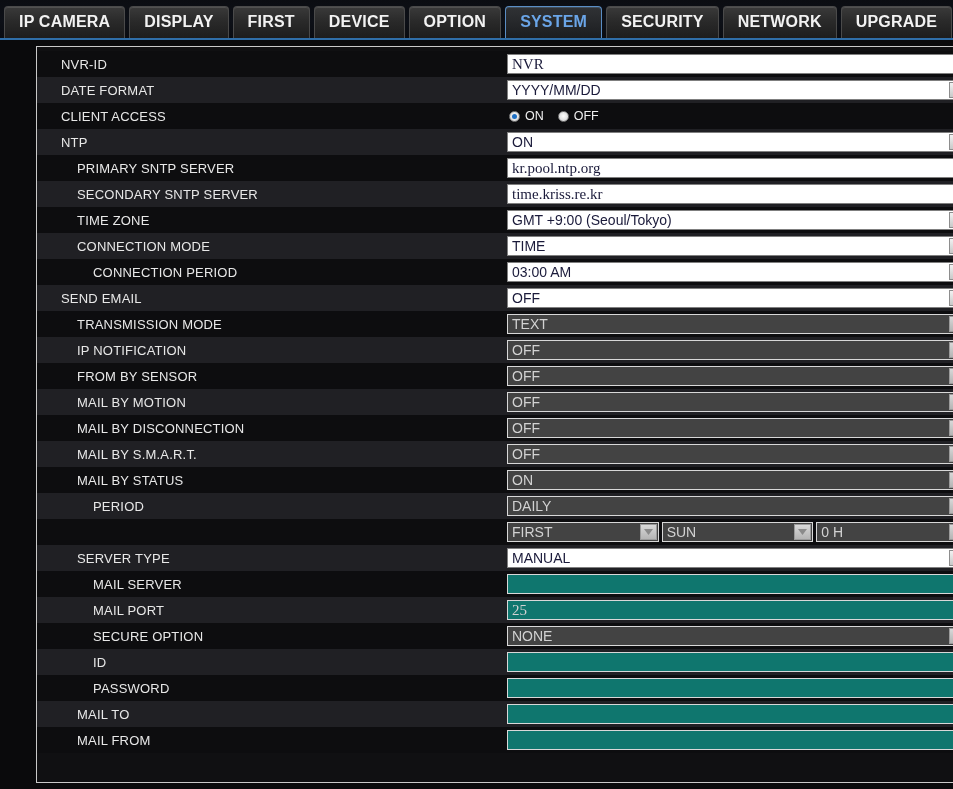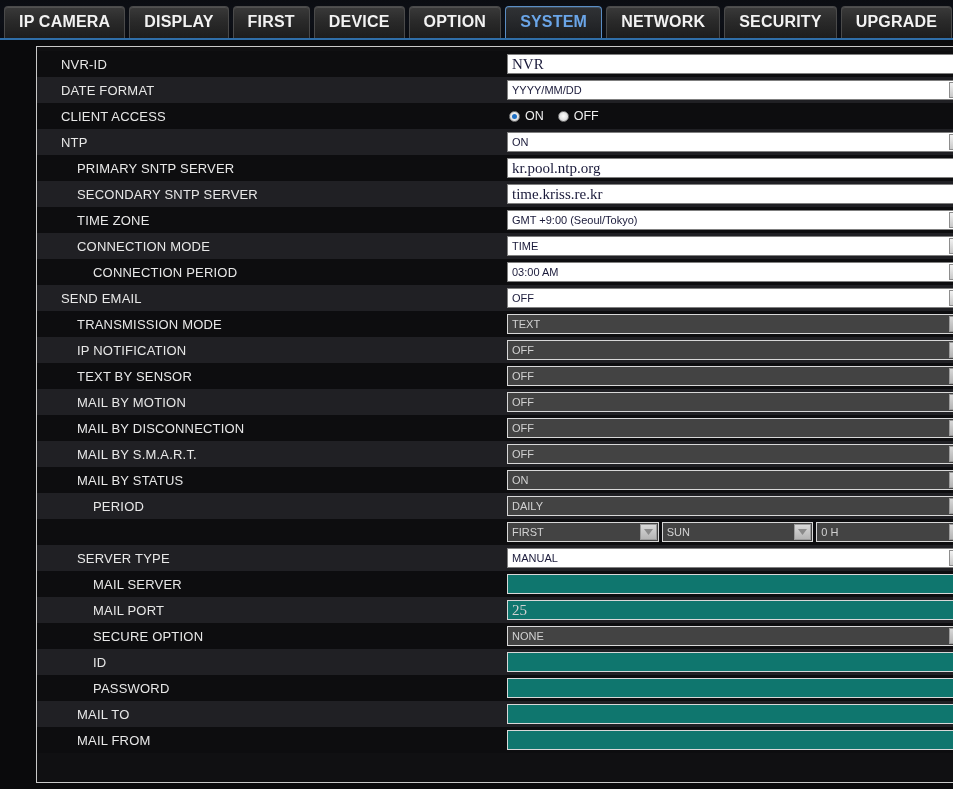--- a/index.html
+++ b/index.html
@@ -138,21 +138,21 @@
     box-sizing: border-box;
     background: #ffffff;
     border: 1px solid #7f7f7f;
     display: flex;
     align-items: center;
     cursor: pointer;
   }
   .sel .val {
     flex: 1 1 auto;
     color: #1a1a3a;
-    font-size: 11px;
+    font-size: 14px;
     line-height: 18px;
     padding: 0 4px;
     white-space: nowrap;
     overflow: hidden;
   }
   .sel .arrow {
     flex: 0 0 17px;
     width: 17px;
     height: 16px;
     margin-right: 1px;
@@ -205,22 +205,22 @@
 
 <div id="app">
 
   <div class="tabbar" id="tabbar">
       <div class="tab">IP CAMERA</div>
       <div class="tab">DISPLAY</div>
       <div class="tab">FIRST</div>
       <div class="tab">DEVICE</div>
       <div class="tab">OPTION</div>
       <div class="tab active">SYSTEM</div>
+      <div class="tab">SECURITY</div>
       <div class="tab">NETWORK</div>
-      <div class="tab">SECURITY</div>
       <div class="tab">UPGRADE</div>
       <div class="tab">INFORMATION</div>
     </div>
 
   <div class="frame">
     <div class="rows" id="rows">
         <div class="row alt">
           <div class="label">NVR-ID</div>
           <div class="ctrl">
             <input type="text" class="txt" value="NVR" style="">
@@ -351,21 +351,21 @@
               <span class="val">OFF</span>
               <span class="arrow">
                 <svg width="9" height="6" viewBox="0 0 9 6">
                   <polygon class="tri" points="0,0 9,0 4.5,6"></polygon>
                 </svg>
               </span>
             </div>
           </div>
         </div>
         <div class="row alt">
-          <div class="label ind1">TEXT BY SENSOR</div>
+          <div class="label ind1">FROM BY SENSOR</div>
           <div class="ctrl">
             <div class="sel disabled">
               <span class="val">OFF</span>
               <span class="arrow">
                 <svg width="9" height="6" viewBox="0 0 9 6">
                   <polygon class="tri" points="0,0 9,0 4.5,6"></polygon>
                 </svg>
               </span>
             </div>
           </div>

